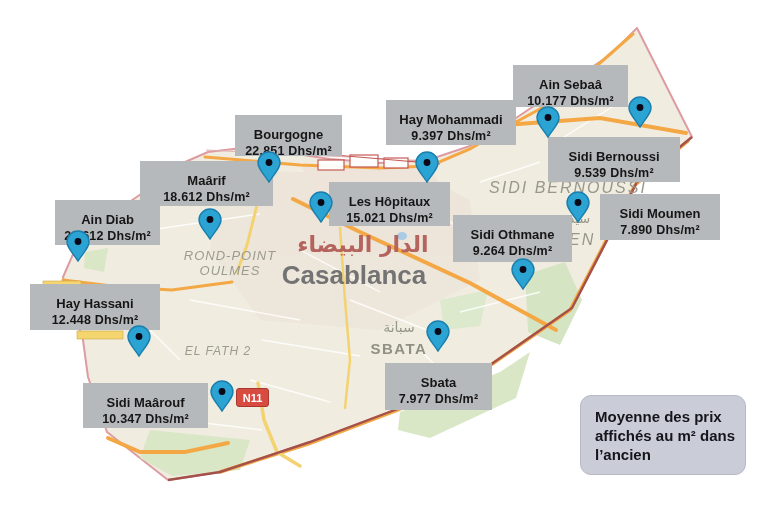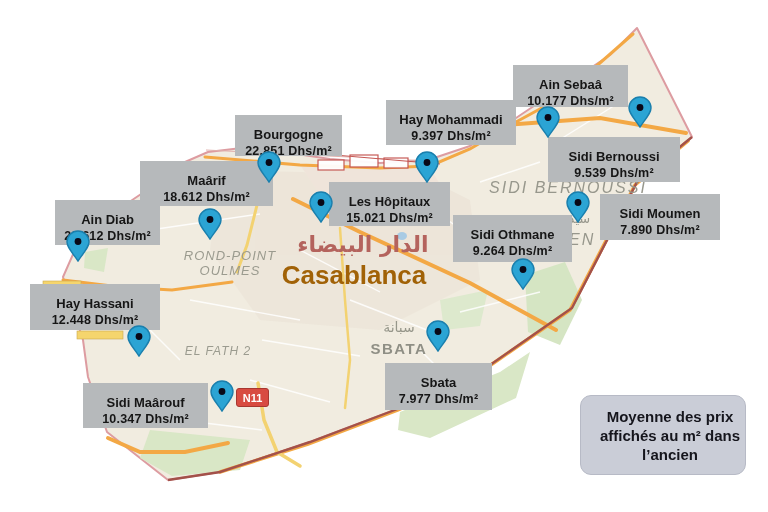--- a/index.html
+++ b/index.html
@@ -2,39 +2,39 @@
 <html><head>
 <meta charset="utf-8">
 <style>
   html,body{margin:0;padding:0;background:#ffffff;font-family:"Liberation Sans",sans-serif;}
   #stage{position:relative;width:768px;height:512px;background:#ffffff;overflow:hidden;}
   #map-svg{position:absolute;left:0;top:0;z-index:1;}
 
   
   .map-label{position:absolute;z-index:2;color:#9b9b8f;text-align:center;line-height:1.15;}
   #lbl-city-ar{left:290px;top:232px;width:146px;font-size:22px;font-weight:bold;color:#b4635d;z-index:2;font-family:"DejaVu Sans",sans-serif;}
-  #lbl-city-en{left:274px;top:261px;width:160px;font-size:26px;font-weight:bold;color:#a16207;letter-spacing:0px;}
+  #lbl-city-en{left:274px;top:261px;width:160px;font-size:26px;font-weight:bold;color:#737373;letter-spacing:0px;}
   #lbl-rondpoint{left:166px;top:249px;width:128px;font-size:13px;font-style:italic;letter-spacing:1px;}
   #lbl-lotissement{left:156px;top:345px;width:124px;font-size:12px;font-style:italic;letter-spacing:1px;}
   #lbl-sbata-ar{left:372px;top:319px;width:54px;font-size:14px;color:#96968a;font-family:"DejaVu Sans",sans-serif;}
   #lbl-sbata{left:364px;top:340px;width:70px;font-size:15px;font-weight:bold;color:#8f8f85;letter-spacing:1.5px;}
   #lbl-sidibernoussi{left:478px;top:179px;width:180px;font-size:16px;font-style:italic;letter-spacing:2px;color:#97978c;white-space:nowrap;}
   #lbl-sidimoumen{left:455px;top:231px;width:150px;font-size:16px;font-style:italic;letter-spacing:2px;color:#97978c;white-space:nowrap;}
   #lbl-sidimoumen-ar{left:520px;top:212px;width:74px;font-size:13px;color:#97978c;font-family:"DejaVu Sans",sans-serif;}
   #road-badge{position:absolute;z-index:2;left:236px;top:388px;width:33px;height:19px;background:#d84b41;border:1.5px solid #a83730;border-radius:3px;color:#ffffff;font-size:11px;font-weight:bold;text-align:center;line-height:18px;box-sizing:border-box;}
 
   
   #markers{position:absolute;left:0;top:0;width:768px;height:512px;z-index:3;}
   .label-box{position:absolute;background:#b6b9bb;color:#161616;text-align:center;box-sizing:border-box;padding-top:11px;z-index:3;}
   .label-title{font-size:13px;font-weight:bold;line-height:17px;}
   .label-value{font-size:12.5px;font-weight:bold;line-height:16px;letter-spacing:0.2px;}
   .pin{position:absolute;width:24px;height:32px;z-index:4;}
 
   
-  #legend{position:absolute;z-index:3;left:580px;top:395px;width:166px;height:80px;background:#cacdd7;border:1px solid #b7bac6;border-radius:11px;box-sizing:border-box;padding:11px 0 0 14px;color:#15151c;text-align:center;}
+  #legend{position:absolute;z-index:3;left:580px;top:395px;width:166px;height:80px;background:#cacdd7;border:1px solid #b7bac6;border-radius:11px;box-sizing:border-box;padding:11px 0 0 14px;color:#15151c;}
   #legend div{font-size:15px;font-weight:bold;line-height:19px;}
 </style>
 </head>
 <body>
 
 <div id="stage">
 
   <svg id="map-svg" width="768" height="512" viewBox="0 0 768 512">
 
     <polygon points="208,152 250,147 290,153 330,159 380,163 428,160 470,146 516,118 610,55 637,28 692,137 637,182 572,308 480,372 400,408 310,442 220,472 168,480 140,458 107,432 88,377 83,340 70,300 63,277 78,243 110,215 150,188 185,162" fill="#f1ece0" stroke="#dd9ca1" stroke-width="2" stroke-linejoin="round"></polygon>

